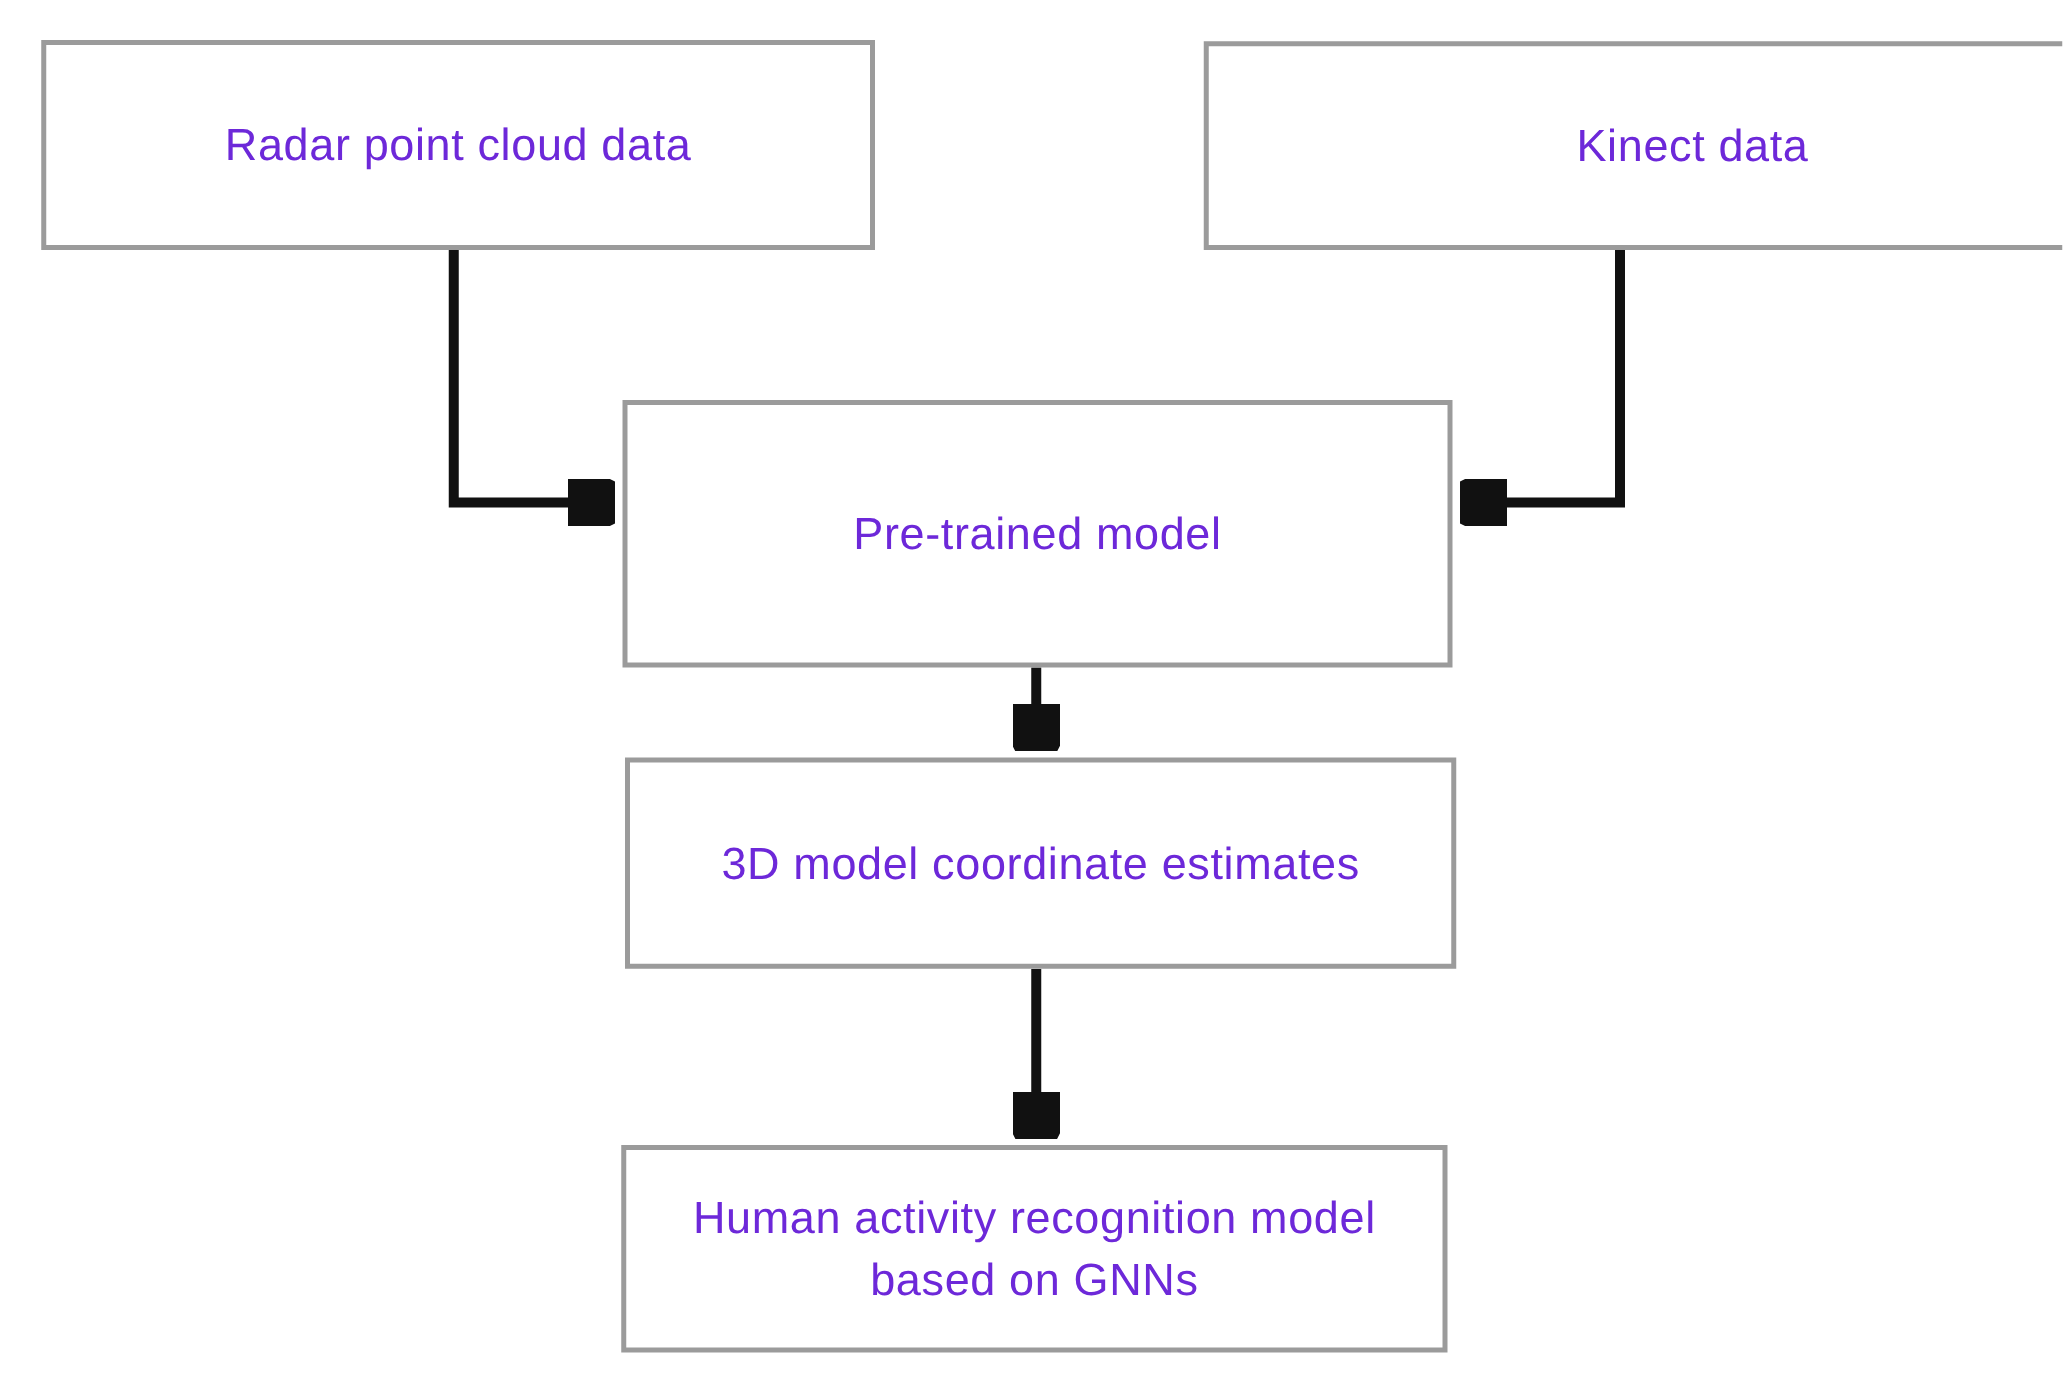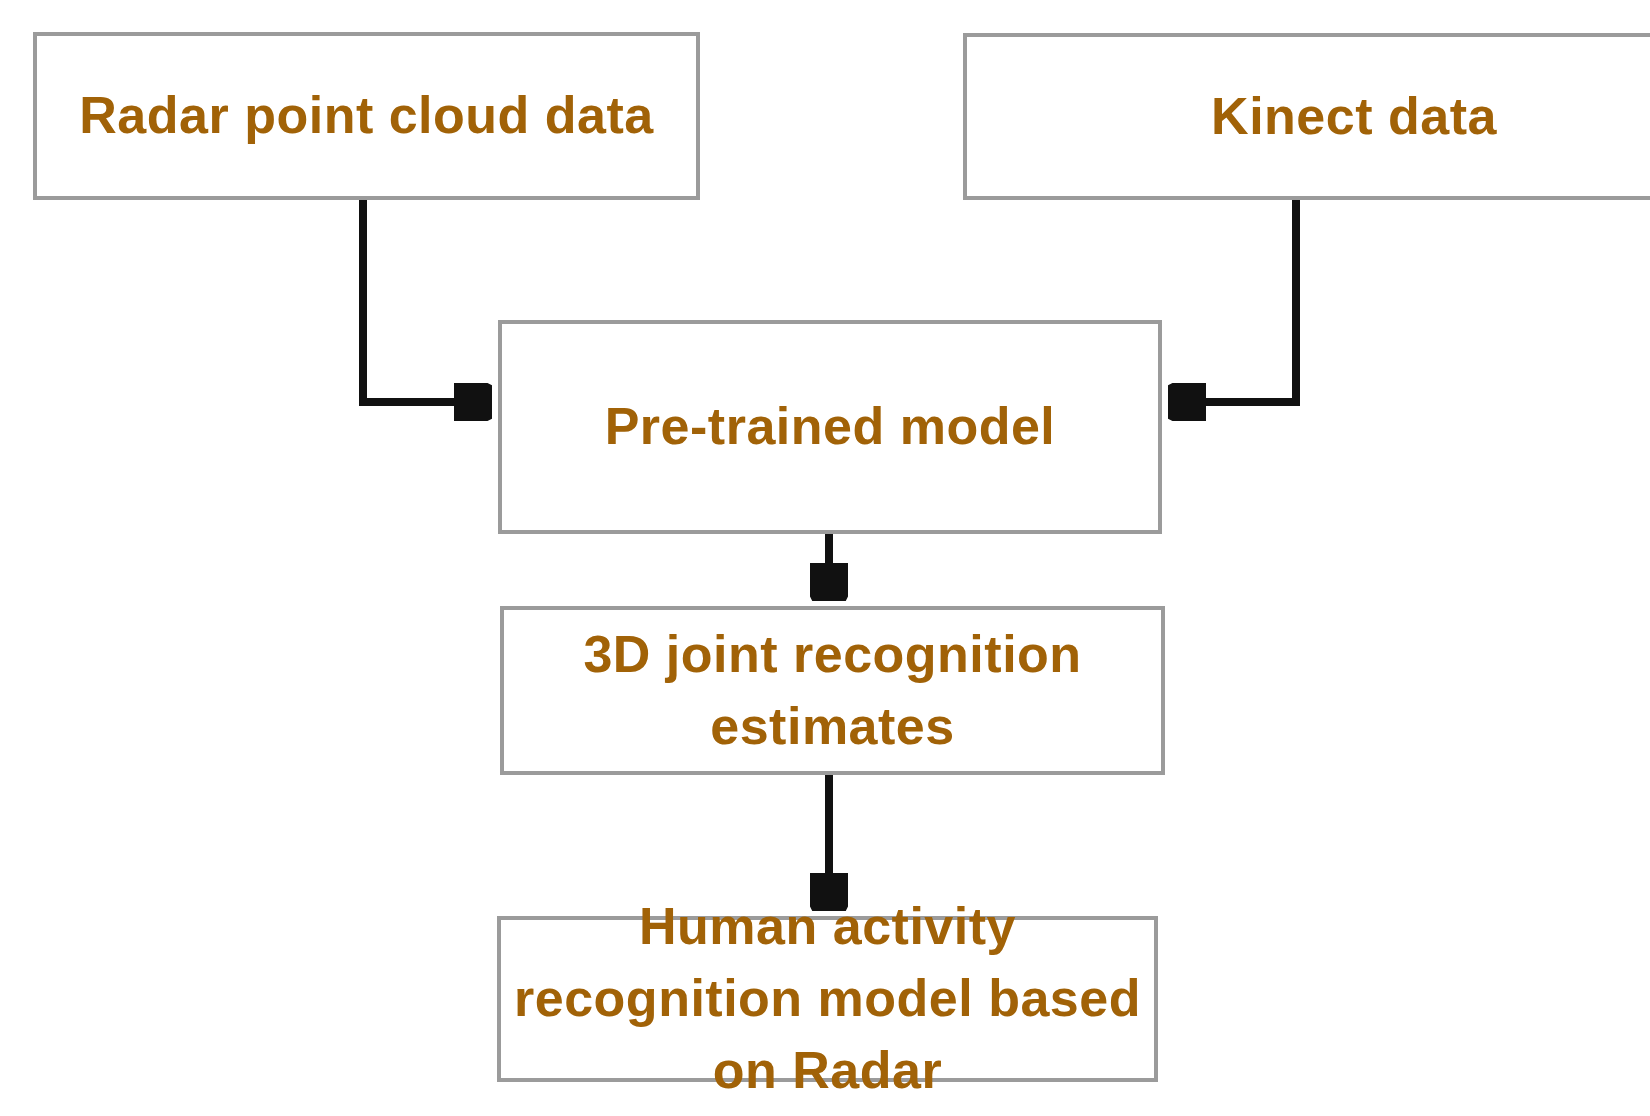--- a/index.html
+++ b/index.html
@@ -34,25 +34,24 @@
     box-sizing: border-box;
     background: #ffffff;
     border: 4px solid #9b9b9b;
     display: flex;
     align-items: center;
     justify-content: center;
     text-align: center;
   }
   .node-label {
     display: inline-block;
-    color: #a16207;
-    font-size: 52px;
+    color: #6d28d9;
+    font-size: 36px;
     line-height: 1.38;
     letter-spacing: 0.5px;
-    font-weight: bold;
   }
   
   .node-radar      { left: 33px;  top: 32px;  width: 667px; height: 168px; }
   .node-kinect     { left: 963px; top: 33px;  width: 782px; height: 167px; }
   .node-pretrained { left: 498px; top: 320px; width: 664px; height: 214px; }
   .node-joints     { left: 500px; top: 606px; width: 665px; height: 169px; }
   .node-har        { left: 497px; top: 916px; width: 661px; height: 166px; }
   
   .node-joints .node-label { max-width: 540px; }
   .node-har    .node-label { max-width: 632px; }
@@ -80,20 +79,20 @@
 
   <div class="node node-kinect">
     <span class="node-label">Kinect data</span>
   </div>
 
   <div class="node node-pretrained">
     <span class="node-label">Pre-trained model</span>
   </div>
 
   <div class="node node-joints">
-    <span class="node-label">3D joint recognition estimates</span>
+    <span class="node-label">3D model coordinate estimates</span>
   </div>
 
   <div class="node node-har">
-    <span class="node-label">Human activity recognition model based on Radar</span>
+    <span class="node-label">Human activity recognition model based on GNNs</span>
   </div>
 
 </div>
 
 </body></html>

